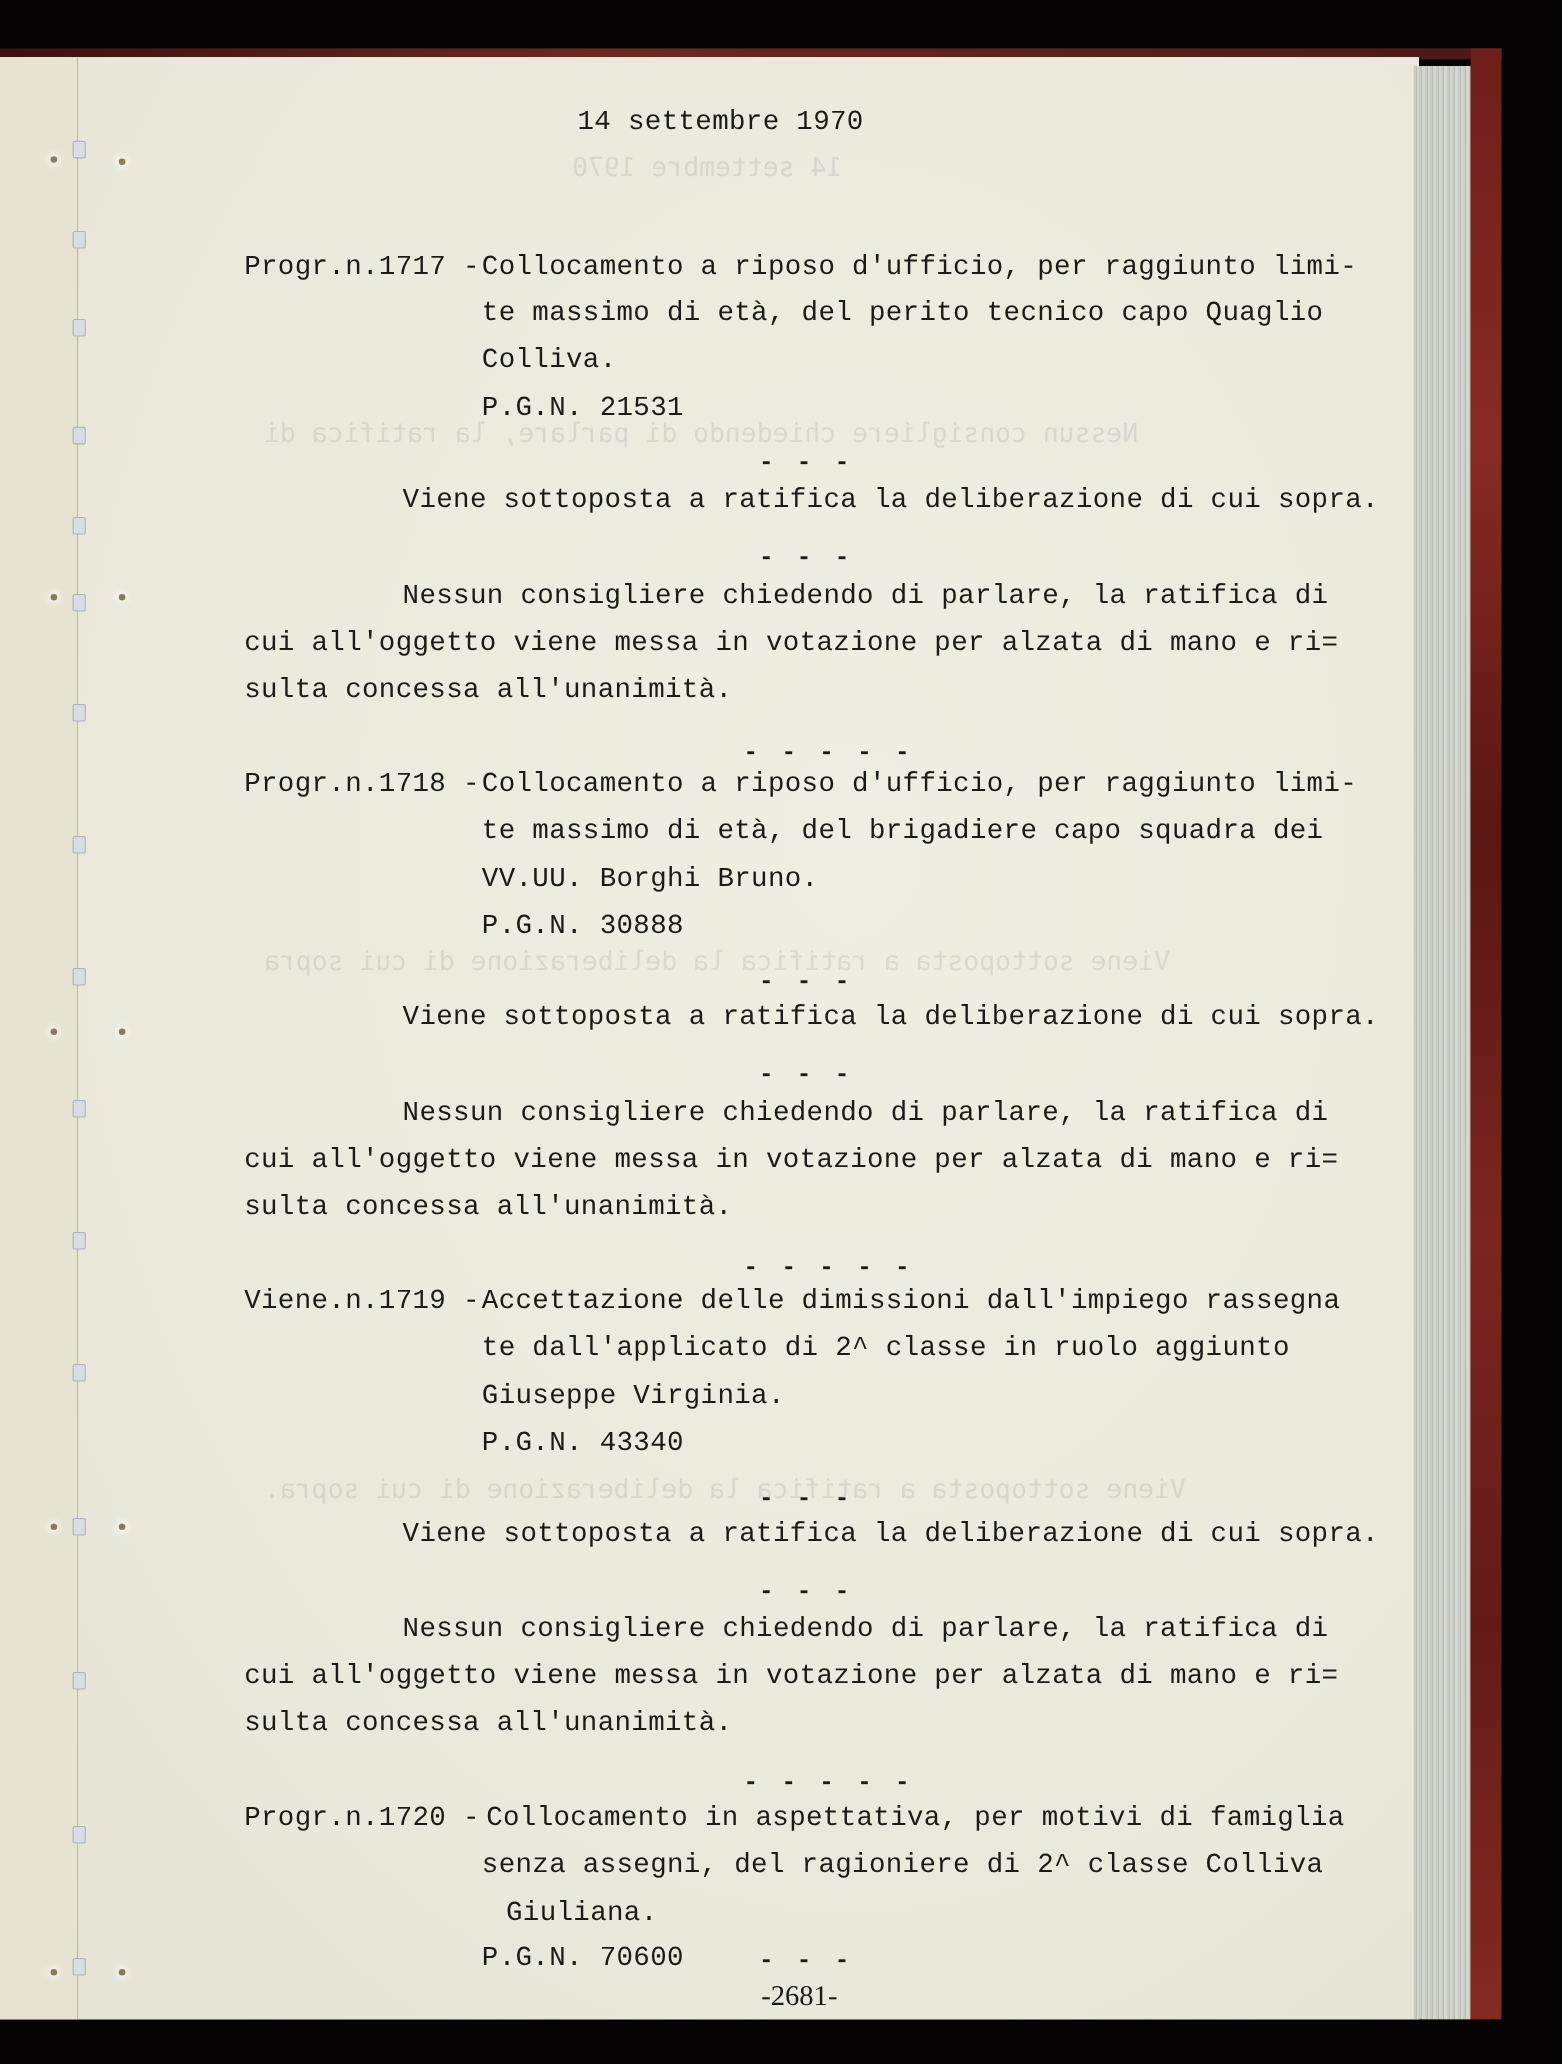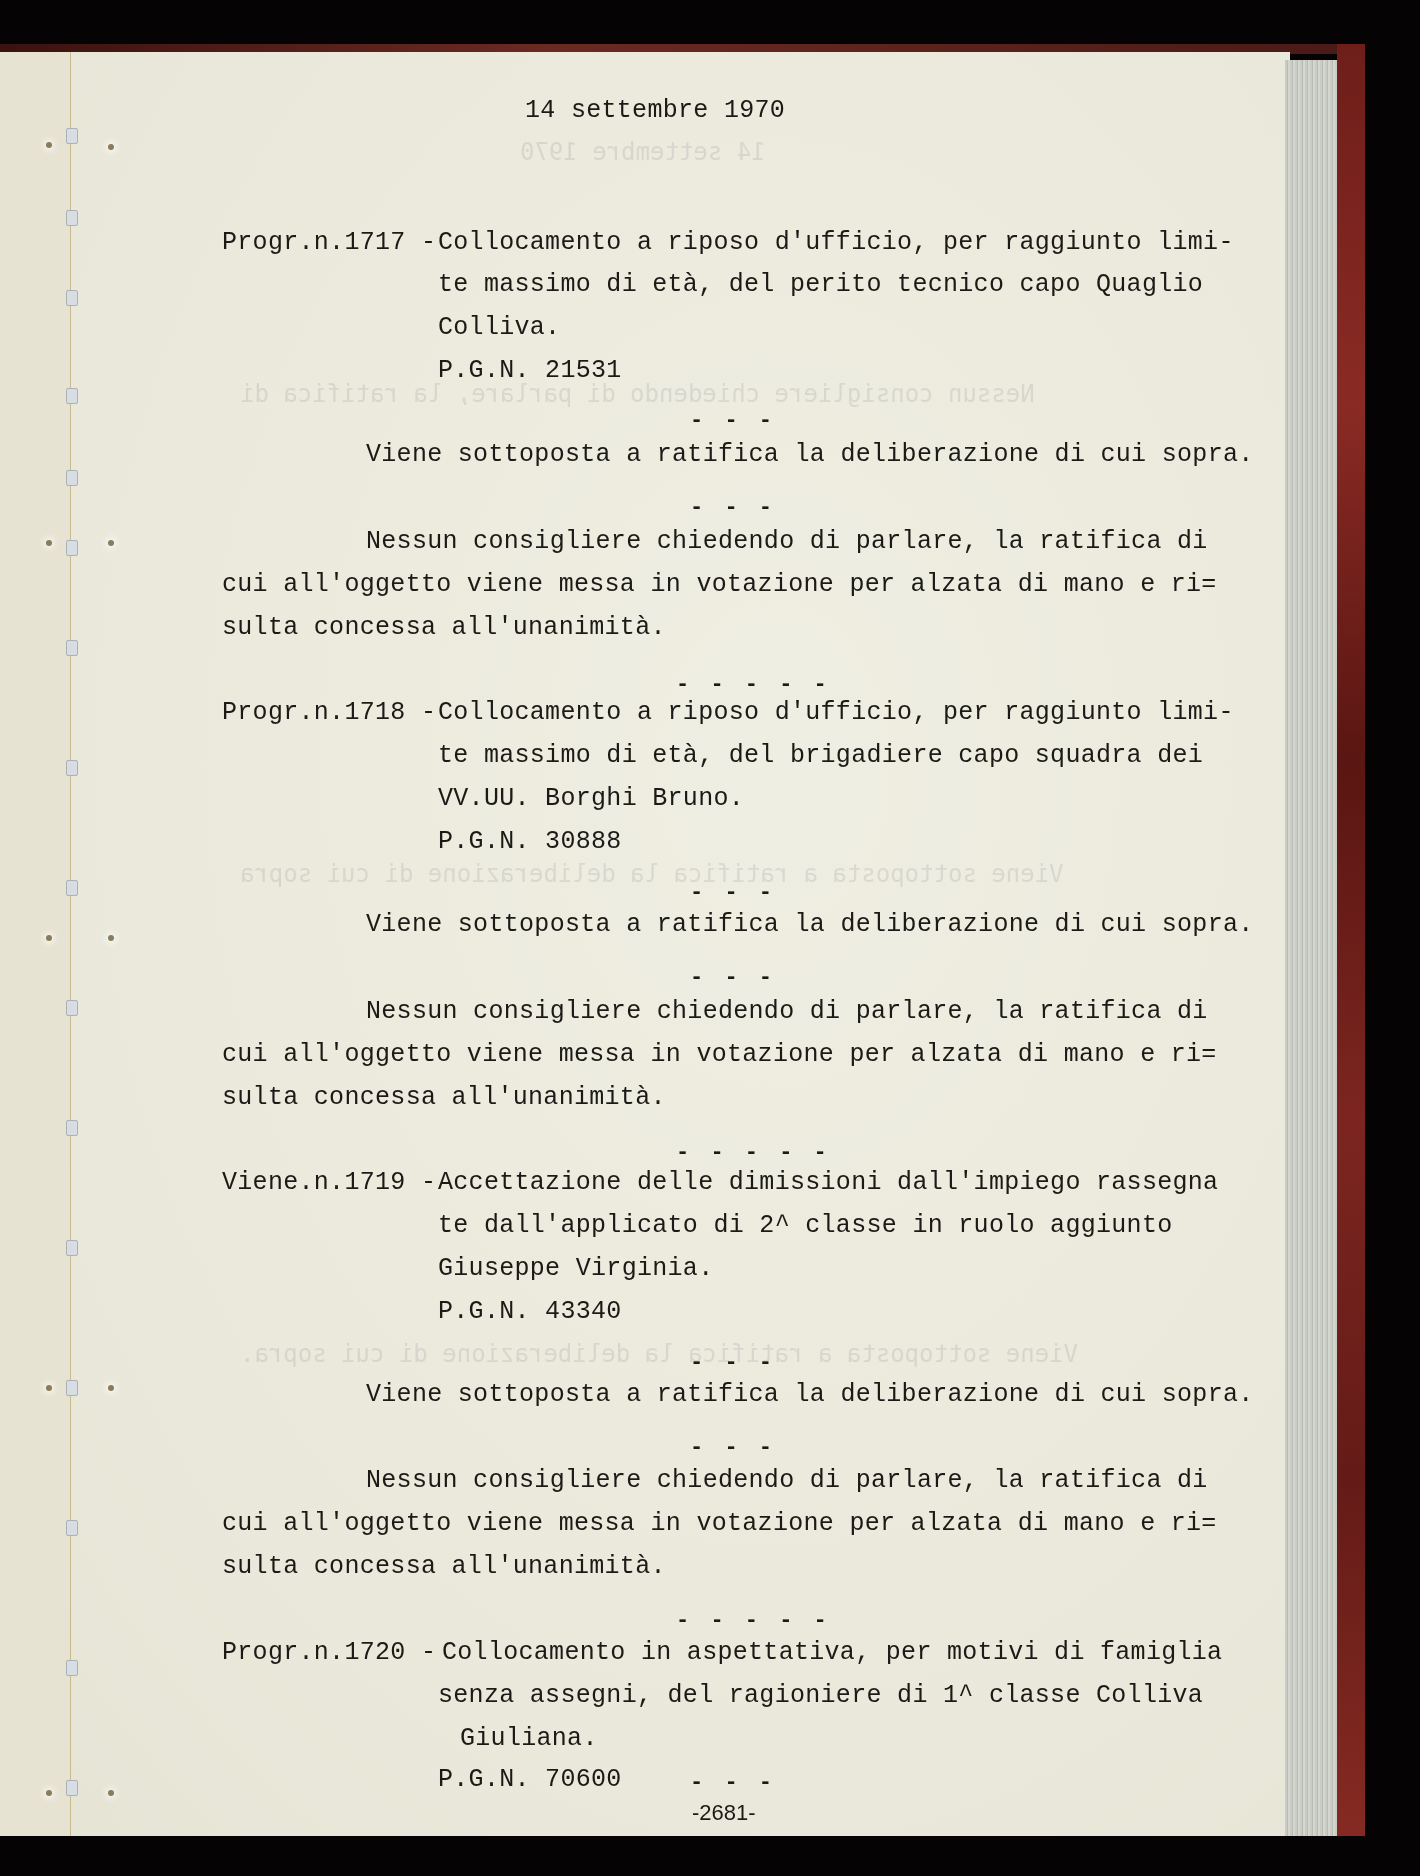--- a/index.html
+++ b/index.html
@@ -13,21 +13,21 @@
   .edges { position: absolute; left: 1285px; top: 60px; width: 52px; height: 1776px;
            background: repeating-linear-gradient(90deg,#c9ccc4 0 2px,#b9bcb5 2px 3px,#d4d6cf 3px 5px); }
   .marble { position: absolute; left: 1337px; top: 44px; width: 28px; height: 1792px;
             background: linear-gradient(180deg,#6e1e1a,#8a2a24 20%,#5a1612 40%,#7c2520 60%,#641b17 80%,#852a22);
             }
   .bottom-band { position: absolute; left: 0; top: 1836px; width: 1420px; height: 40px; background: #050303; }
   .ghost { position: absolute; color: rgba(120,130,140,0.18); font-family: "DejaVu Sans Mono", monospace; font-size: 24px; transform: scaleX(-1); white-space: nowrap; }
 
   .txt { position: absolute; font-family: "Liberation Mono", "DejaVu Sans Mono", monospace; font-size: 25px; color: #1c1a17; white-space: pre; letter-spacing: 0.3px; }
   .sep { position: absolute; font-family: "Liberation Mono", monospace; font-size: 22px; font-weight: bold; color: #1c1a17; white-space: pre; letter-spacing: 4px; }
-  .pgnum { position: absolute; font-family: Liberation Sans, sans-serif; font-size: 22px; color: #1c1a17; text-align: right; }
+  .pgnum { position: absolute; font-family: Liberation Serif, serif; font-size: 26px; color: #1c1a17; text-align: right; }
 </style>
 </head>
 <body>
 
 <div class="cover-top"></div>
 <div class="page"></div>
 <div class="left-leaf"></div>
 <div class="stitch" style="top:128px"></div>
 <div class="stitch" style="top:210px"></div>
 <div class="stitch" style="top:290px"></div>
@@ -99,18 +99,18 @@
 <div class="sep" style="left:690px;top:1350px">- - -</div>
 <div class="txt" style="left:366px;top:1380px">Viene sottoposta a ratifica la deliberazione di cui sopra.</div>
 <div class="sep" style="left:690px;top:1435px">- - -</div>
 <div class="txt" style="left:366px;top:1466px">Nessun consigliere chiedendo di parlare, la ratifica di</div>
 <div class="txt" style="left:222px;top:1509px">cui all'oggetto viene messa in votazione per alzata di mano e ri=</div>
 <div class="txt" style="left:222px;top:1552px">sulta concessa all'unanimità.</div>
 <div class="sep" style="left:676px;top:1608px">- - - - -</div>
 
 <div class="txt" style="left:222px;top:1638px">Progr.n.1720 -</div>
 <div class="txt" style="left:442px;top:1638px">Collocamento in aspettativa, per motivi di famiglia</div>
-<div class="txt" style="left:438px;top:1681px">senza assegni, del ragioniere di 1^ classe Colliva</div>
+<div class="txt" style="left:438px;top:1681px">senza assegni, del ragioniere di 2^ classe Colliva</div>
 <div class="txt" style="left:460px;top:1724px">Giuliana.</div>
 <div class="txt" style="left:438px;top:1765px">P.G.N. 70600</div>
 <div class="sep" style="left:690px;top:1770px">- - -</div>
 
 <div class="pgnum" style="left:692px;top:1800px">-2681-</div>
 
 </body></html>

